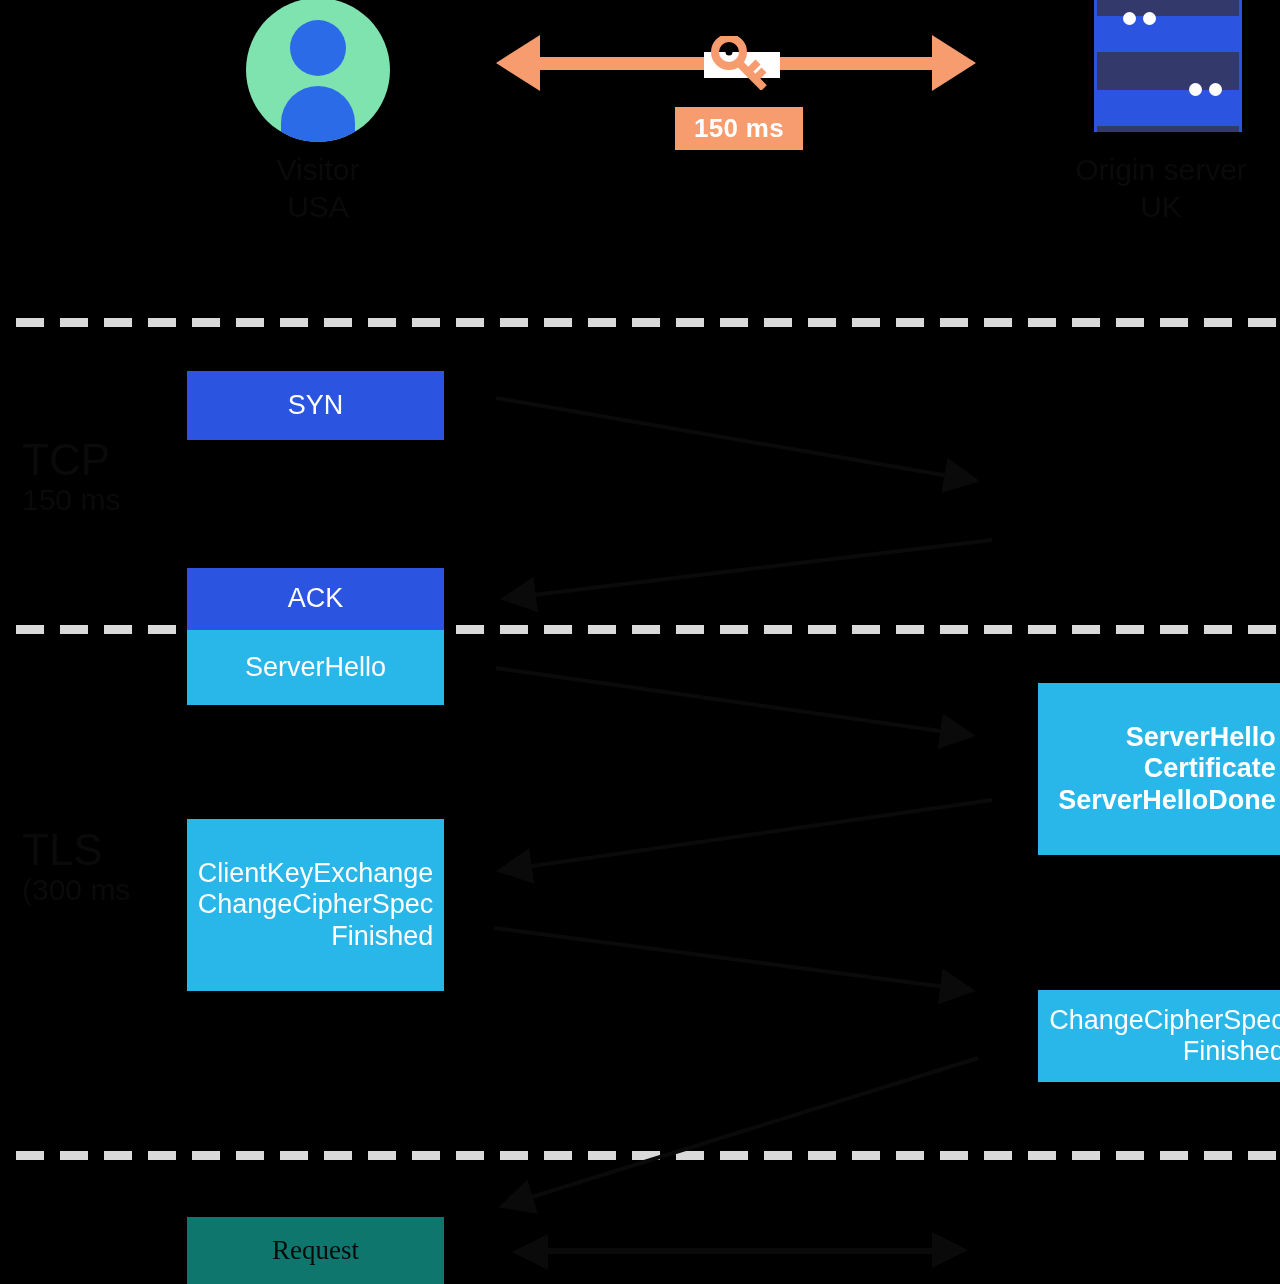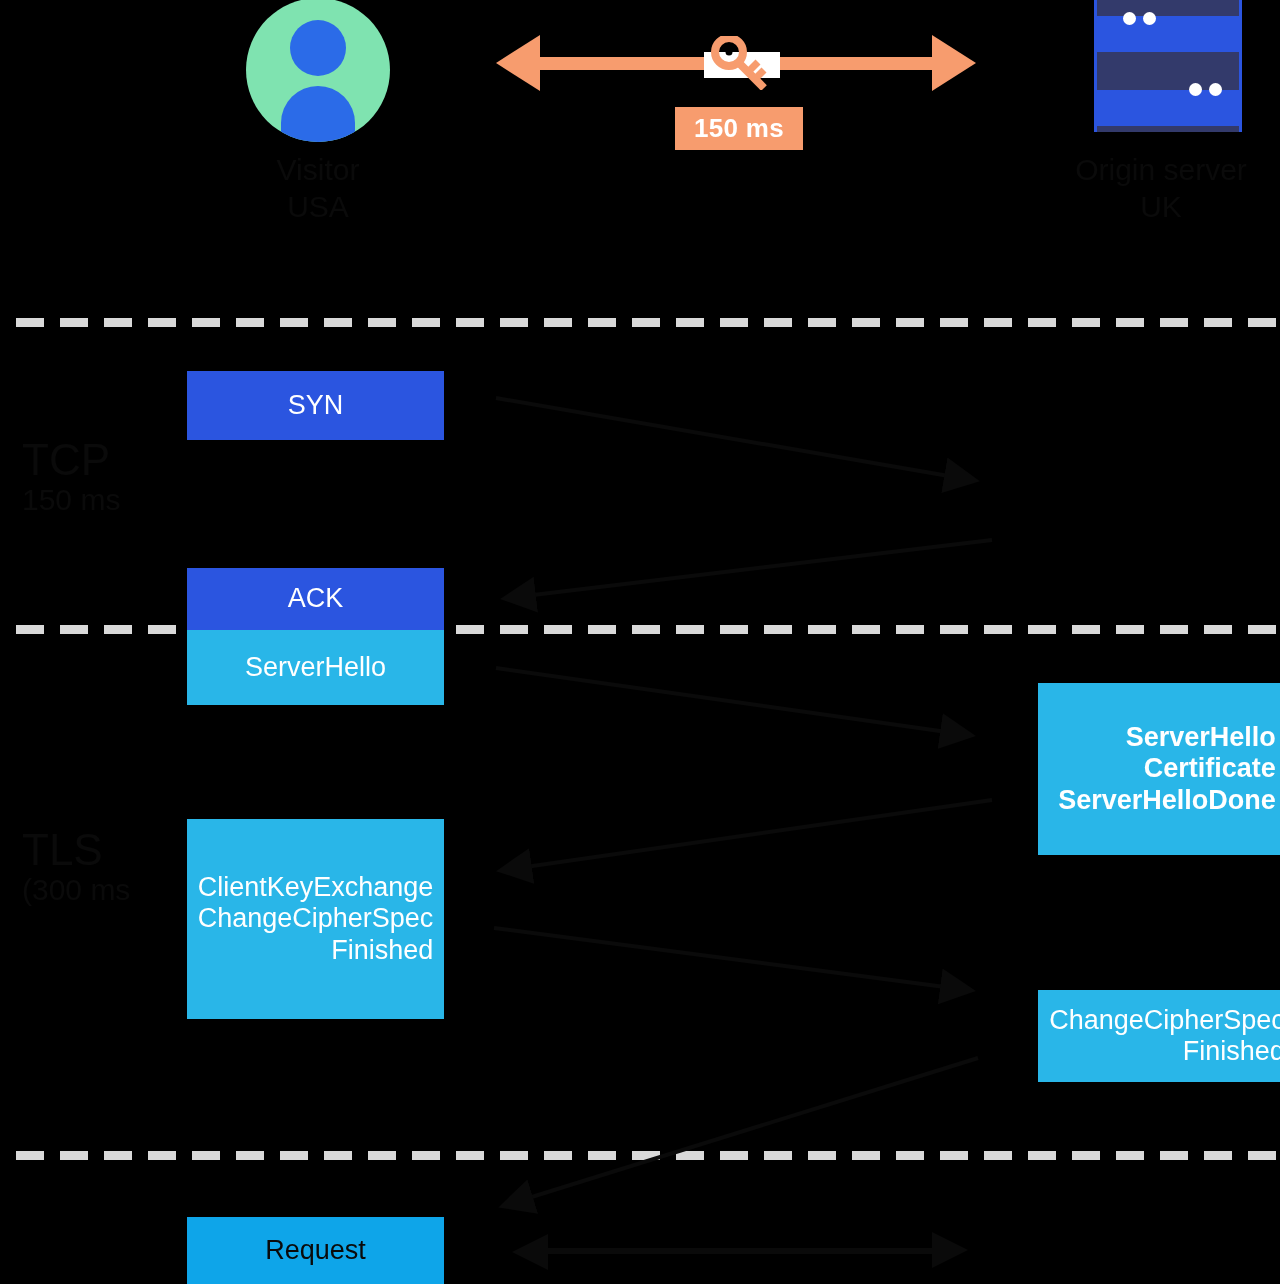--- a/index.html
+++ b/index.html
@@ -69,21 +69,21 @@
   .phase-label .small{font-size:30px;line-height:1.1;display:block;}
 
   
   .msg{
     position:absolute;display:flex;align-items:center;justify-content:center;
     text-align:right;font-size:27px;line-height:1.16;color:#ffffff;
     box-sizing:border-box;padding:4px 12px;
   }
   .msg.tcp{background:#2B55E0;}
   .msg.tls{background:#29B6E8;}
-  .msg.http{background:#0ea5e9;color:#0a0a0a;}
+  .msg.http{background:#0f766e;color:#0a0a0a;font-family:Liberation Serif, serif;}
 
   
   .arrows{position:absolute;left:0;top:0;width:1280px;height:1284px;pointer-events:none;}
 </style>
 </head>
 <body>
 
 <div class="stage">
 
   <div class="avatar">
@@ -156,21 +156,21 @@
       <line x1="944" y1="1252" x2="504" y2="1252"></line>
     </g>
   </svg>
 
   <div class="msg tcp" style="left:171px;top:371px;width:257px;height:69px;">SYN</div>
 
   <div class="msg tcp" style="left:171px;top:568px;width:257px;height:62px;">ACK</div>
 
   <div class="msg tls" style="left:171px;top:630px;width:257px;height:75px;">ServerHello</div>
 
-  <div class="msg tls" style="left:171px;top:819px;width:257px;height:200px;white-space:pre-line;">ClientKeyExchange
+  <div class="msg tls" style="left:171px;top:819px;width:257px;height:172px;white-space:pre-line;">ClientKeyExchange
 ChangeCipherSpec
 Finished</div>
 
   <div class="msg http" style="left:171px;top:1217px;width:257px;height:67px;">Request</div>
 
 
   <div class="msg tls" style="left:1022px;top:683px;width:258px;height:172px;white-space:pre-line;font-weight:bold;">ServerHello
 Certificate
 ServerHelloDone</div>
 

